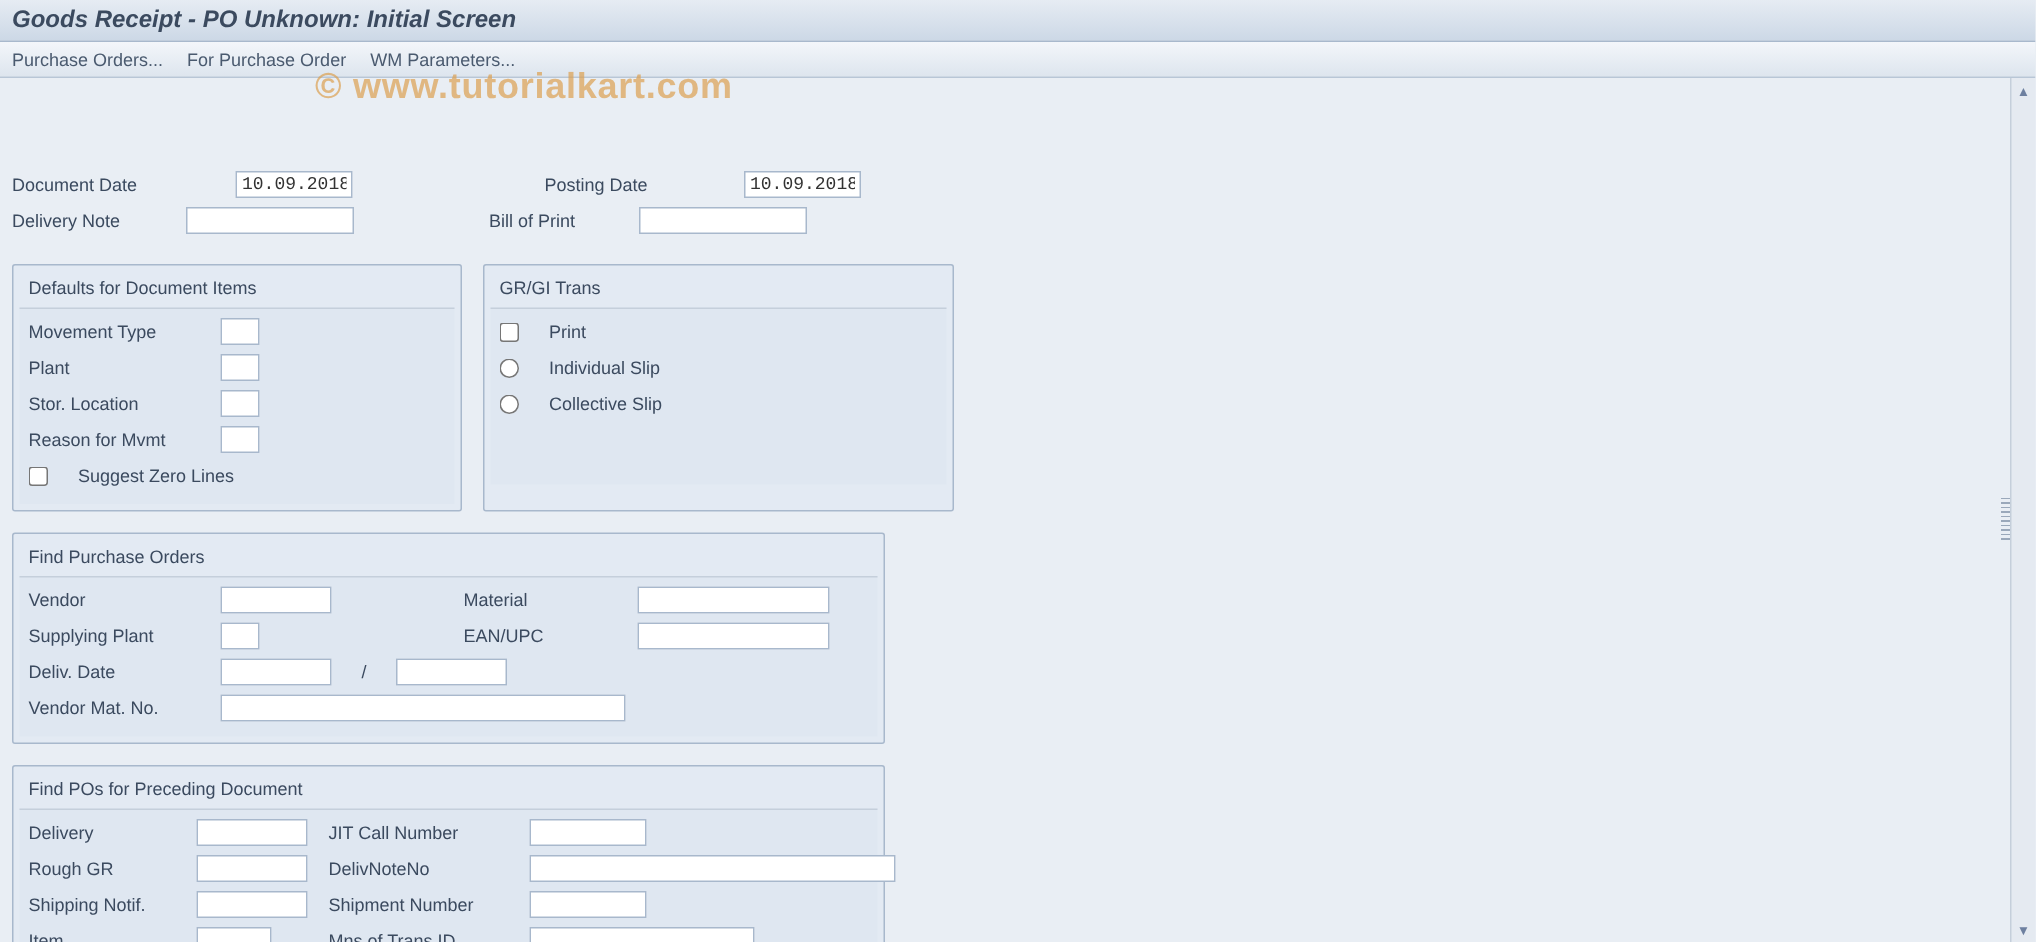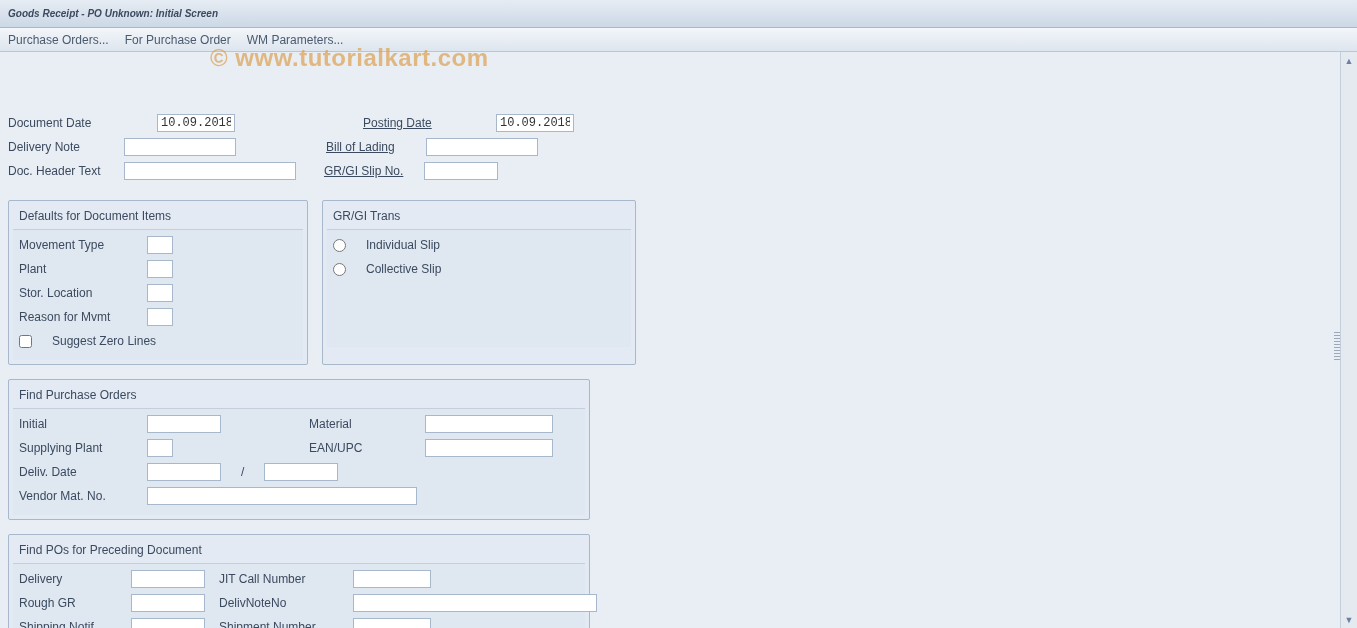--- a/index.html
+++ b/index.html
@@ -17,21 +17,21 @@
       height: 28px;
       background: linear-gradient(#e6ecf3, #ccd8e6);
       border-bottom: 1px solid #a8b8cc;
       display: flex;
       align-items: center;
       padding: 0 8px;
     }
     .titlebar-text {
       font-style: italic;
       font-weight: bold;
-      font-size: 10px;
+      font-size: 16px;
       color: #3b4a5f;
     }
     .menubar {
       height: 24px;
       background: linear-gradient(#f3f6fa, #dde5ee);
       border-bottom: 1px solid #b8c6d6;
       display: flex;
       align-items: center;
       padding: 0 8px;
       gap: 16px;
@@ -95,21 +95,21 @@
       align-items: center;
       height: 22px;
       margin-bottom: 2px;
     }
     .row-top { margin-top: 48px; }
     .label {
       font-size: 12px;
       color: #3b4a5f;
     }
     .lbl1 { width: 116px; flex-shrink: 0; }
-    .lbl2 { width: 100px; flex-shrink: 0; text-decoration: underline; }
+    .lbl2 { width: 100px; flex-shrink: 0; }
     .lbl3 { width: 112px; flex-shrink: 0; }
     .lbl4 { width: 100px; flex-shrink: 0; }
     input[type=text] {
       height: 18px;
       border: 1px solid #a8b8cc;
       background: #fff;
       font-family: 'Courier New', monospace;
       font-size: 12px;
       padding: 0 3px;
       color: #333;
@@ -189,29 +189,22 @@
     <span class="label lbl1">Document Date</span>
     <input type="text" class="w-date" value="10.09.2018" style="">
     <span class="gap3"></span>
     <span class="label lbl2">Posting Date</span>
     <input type="text" class="w-date" value="10.09.2018" style="">
   </div>
   <div class="row">
     <span class="label lbl1">Delivery Note</span>
     <input type="text" class="w-note" value="" style="">
     <span class="gap2"></span>
-    <span class="label lbl2">Bill of Lading</span>
+    <span class="label lbl2">Bill of Print</span>
     <input type="text" class="w-note" value="" style="">
-  </div>
-  <div class="row">
-    <span class="label lbl1">Doc. Header Text</span>
-    <input type="text" class="w-hdr" style="width: 172px;" value="">
-    <span class="gap4"></span>
-    <span class="label lbl2">GR/GI Slip No.</span>
-    <input type="text" class="w-slip" value="" style="">
   </div>
 
   <div class="panels-row">
     <div class="panel p-defaults">
       <div class="panel-title">Defaults for Document Items</div>
       <div class="panel-body">
         <div class="row">
           <span class="label lbl3">Movement Type</span>
           <input type="text" class="w-xs" value="" style="">
         </div>
@@ -230,39 +223,43 @@
         <div class="row">
           <input type="checkbox" class="cbx" style="">
           <span class="label">Suggest Zero Lines</span>
         </div>
       </div>
     </div>
 
     <div class="panel p-slip">
       <div class="panel-title">GR/GI Trans</div>
       <div class="panel-body" style="min-height:118px">
+        <div class="row">
+          <input type="checkbox" class="cbx" style="">
+          <span class="label">Print</span>
+        </div>
         <div class="row">
           <input type="radio" name="slip" class="rad" style="">
           <span class="label">Individual Slip</span>
         </div>
         <div class="row">
           <input type="radio" name="slip" class="rad" style="">
           <span class="label">Collective Slip</span>
         </div>
       </div>
     </div>
   </div>
 
   <div class="panel p-find">
     <div class="panel-title">Find Purchase Orders</div>
     <div class="panel-body">
       <div class="twocol">
         <div class="col1">
           <div class="row">
-            <span class="label lbl3">Initial</span>
+            <span class="label lbl3">Vendor</span>
             <input type="text" class="w-md" value="" style="">
           </div>
           <div class="row">
             <span class="label lbl3">Supplying Plant</span>
             <input type="text" class="w-xs" value="" style="">
           </div>
           <div class="row">
             <span class="label lbl3">Deliv. Date</span>
             <input type="text" class="w-dd" value="" style="">
             <span class="slash">/</span>

